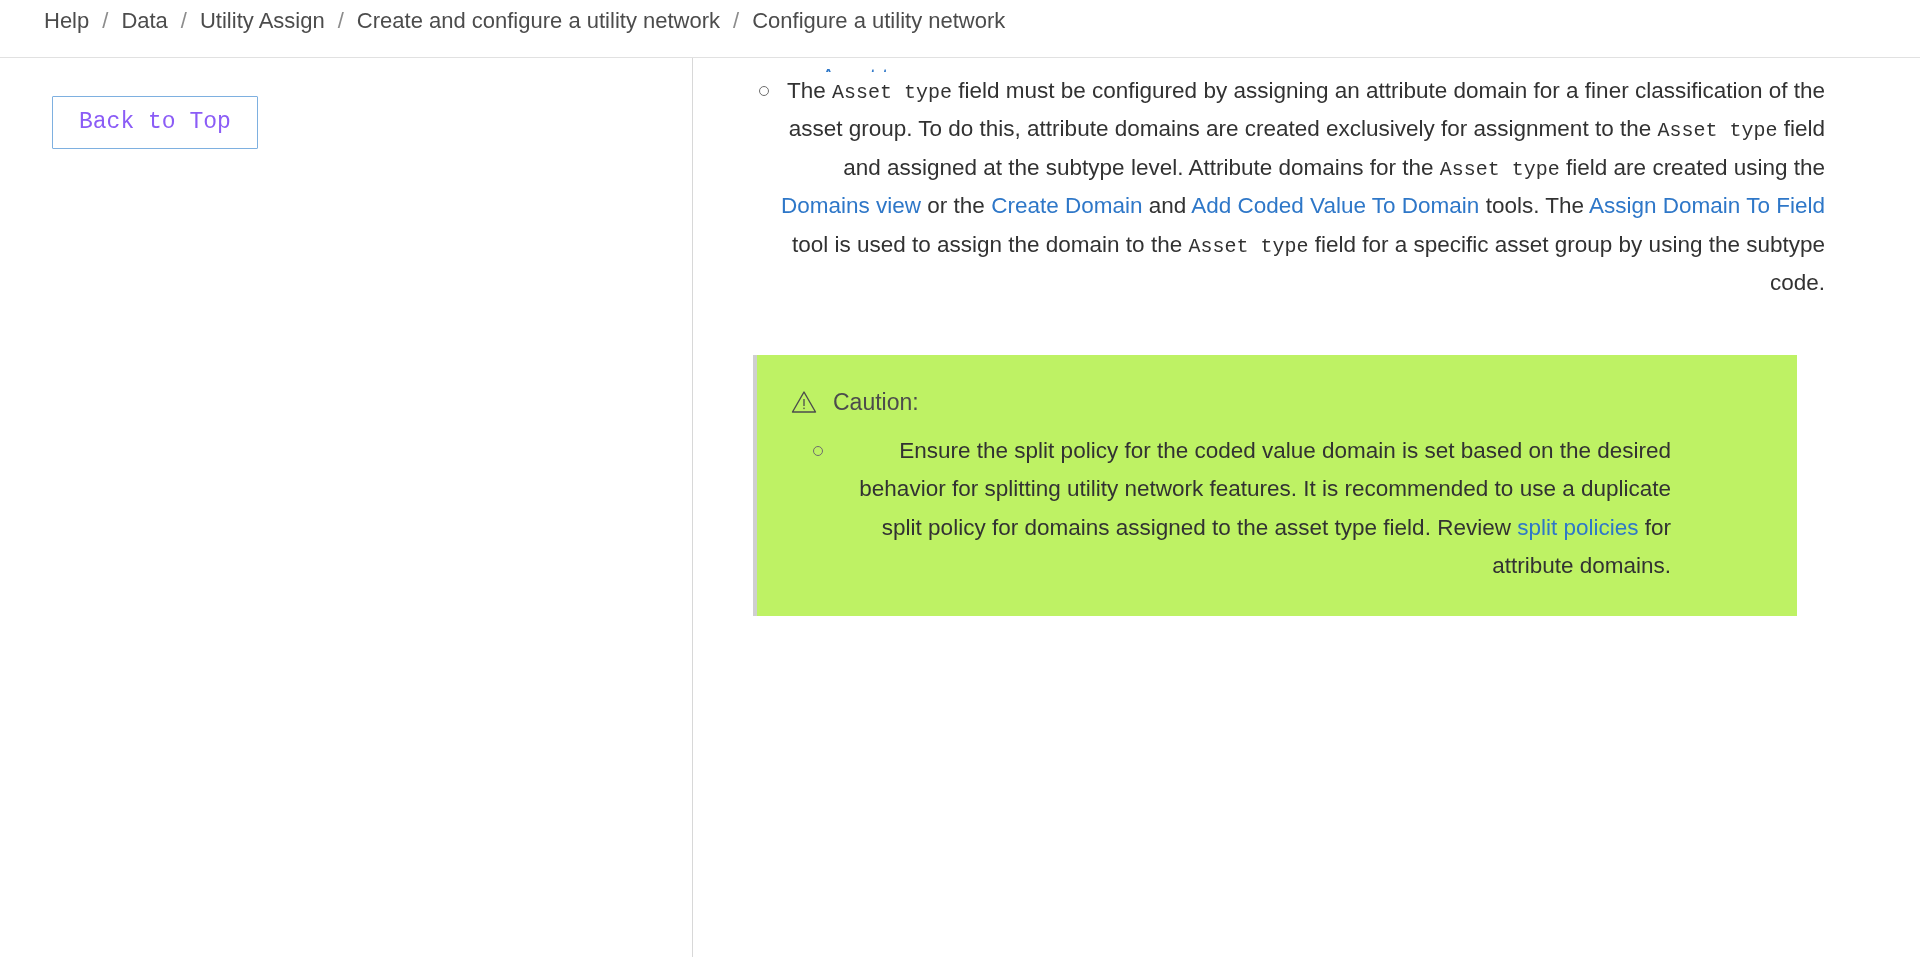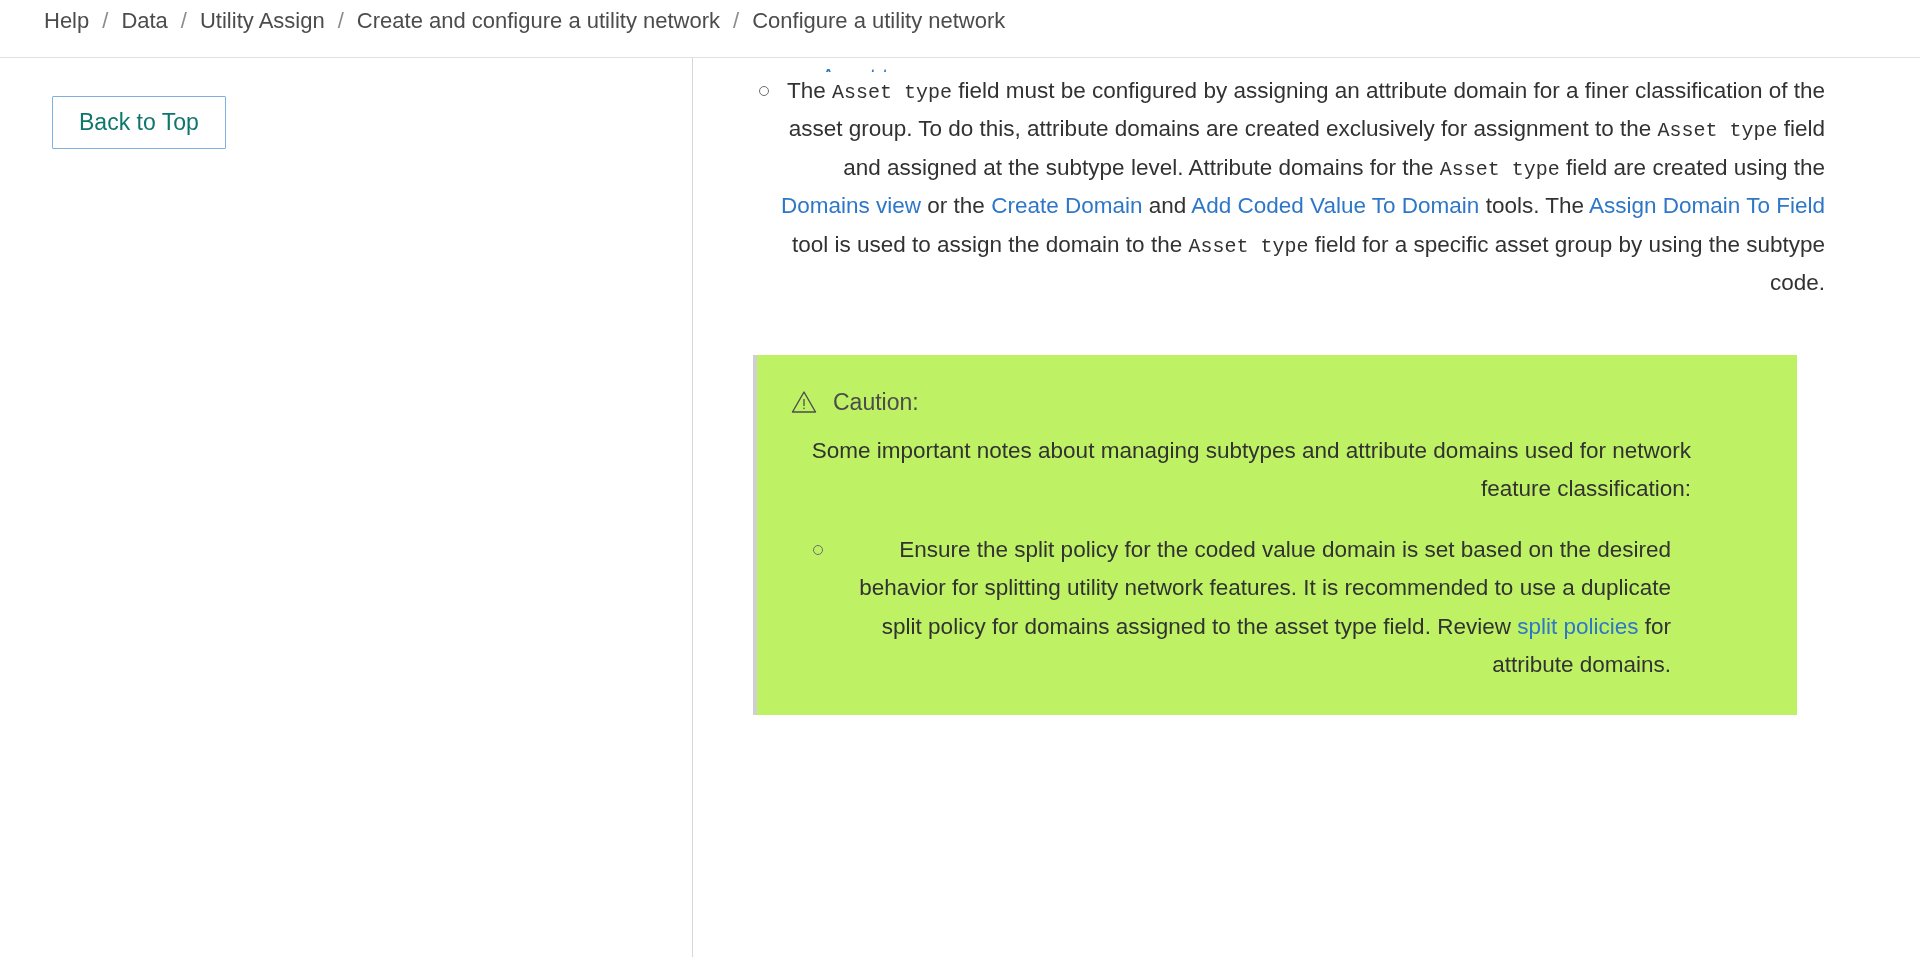--- a/index.html
+++ b/index.html
@@ -44,24 +44,24 @@
   .left-rail {
     width: 693px;
     border-right: 1px solid #d8d8d8;
     padding: 38px 0 0 52px;
     flex: 0 0 693px;
   }
 
   .back-to-top {
     display: inline-block;
     border: 1px solid #7eb0e0;
-    color: #0f766e;
+    color: #8b5cf6;
     background: #ffffff;
     font-size: 23px;
-    font-family: Liberation Sans, sans-serif;
+    font-family: Liberation Mono, monospace;
     padding: 14px 26px;
     line-height: 1;
     cursor: pointer;
     border-radius: 1px;
   }
 
   .content {
     flex: 1 1 auto;
     padding: 0 0 0 0;
     position: relative;
@@ -192,21 +192,20 @@
       <section class="caution">
         <div class="caution-head">
           <svg class="warn-icon" viewBox="0 0 26 24" aria-hidden="true">
             <path d="M13 2 L24.5 22 L1.5 22 Z" fill="none" stroke="#4c4c4c" stroke-width="1.4" stroke-linejoin="round"></path>
             <rect x="12.35" y="9" width="1.3" height="7" fill="#4c4c4c"></rect>
             <rect x="12.35" y="17.6" width="1.3" height="1.5" fill="#4c4c4c"></rect>
           </svg>
           <span>Caution:</span>
         </div>
 
-        <p class="caution-lead">Some important notes about managing subtypes and attribute domains used for network feature classification:</p>
 
         <ul class="bullets">
           <li>
             <span>Ensure the split policy for the coded value domain is set based on the desired behavior for splitting utility network features. It is recommended to use a duplicate split policy for domains assigned to the asset type field. Review </span><a class="doclink" href="#">split policies</a><span> for attribute domains.</span>
           </li>
         </ul>
       </section>
 
     </div>
   </main>

